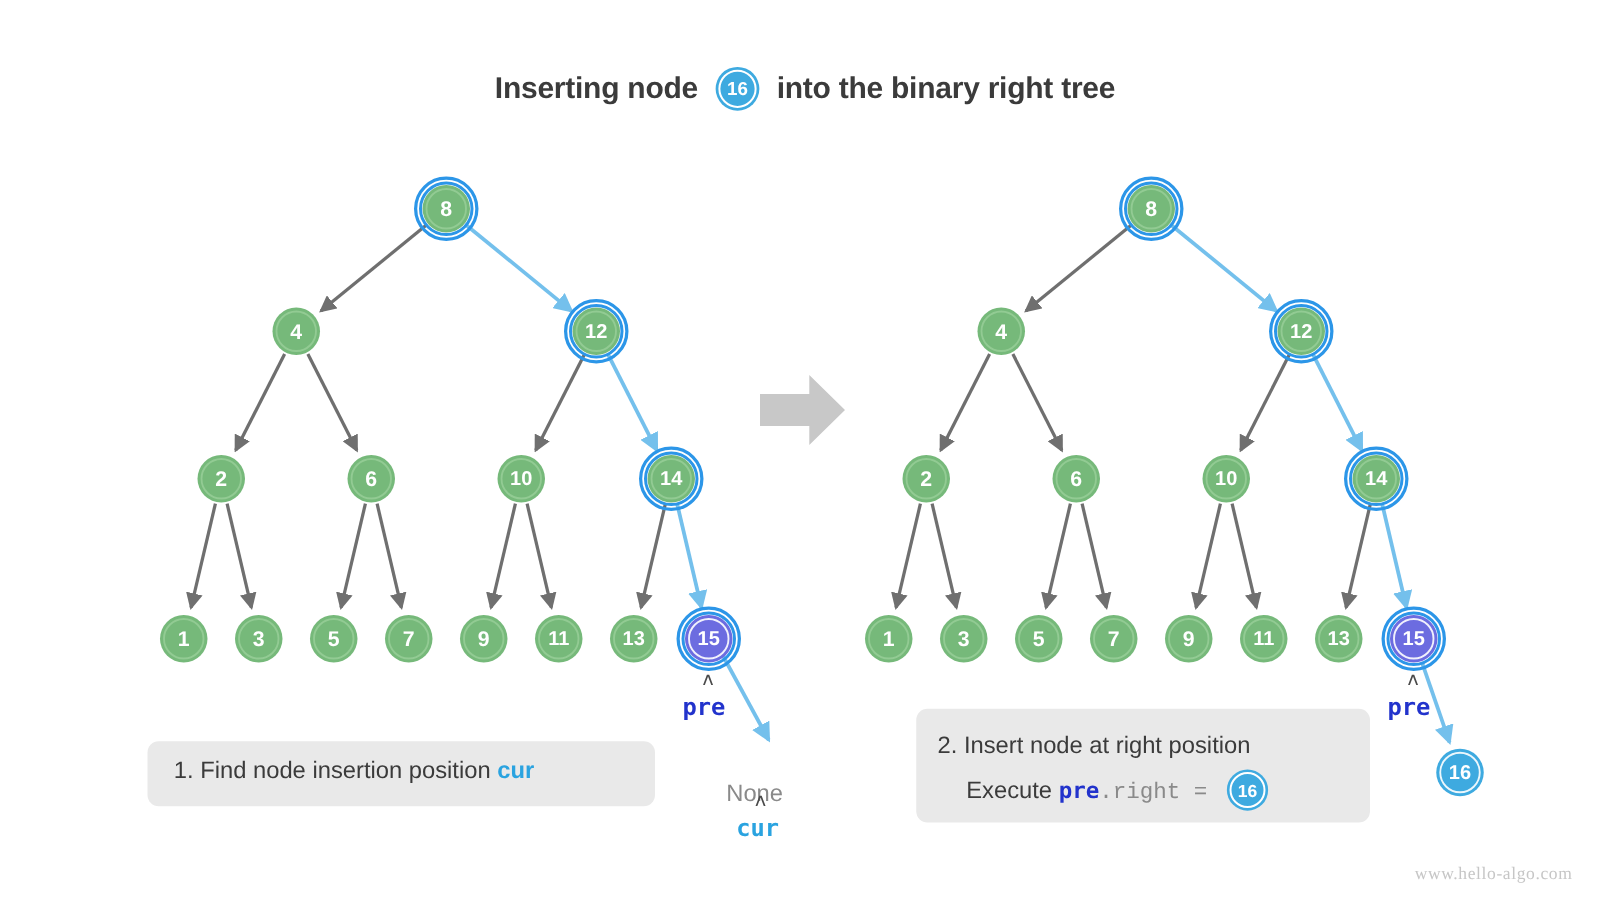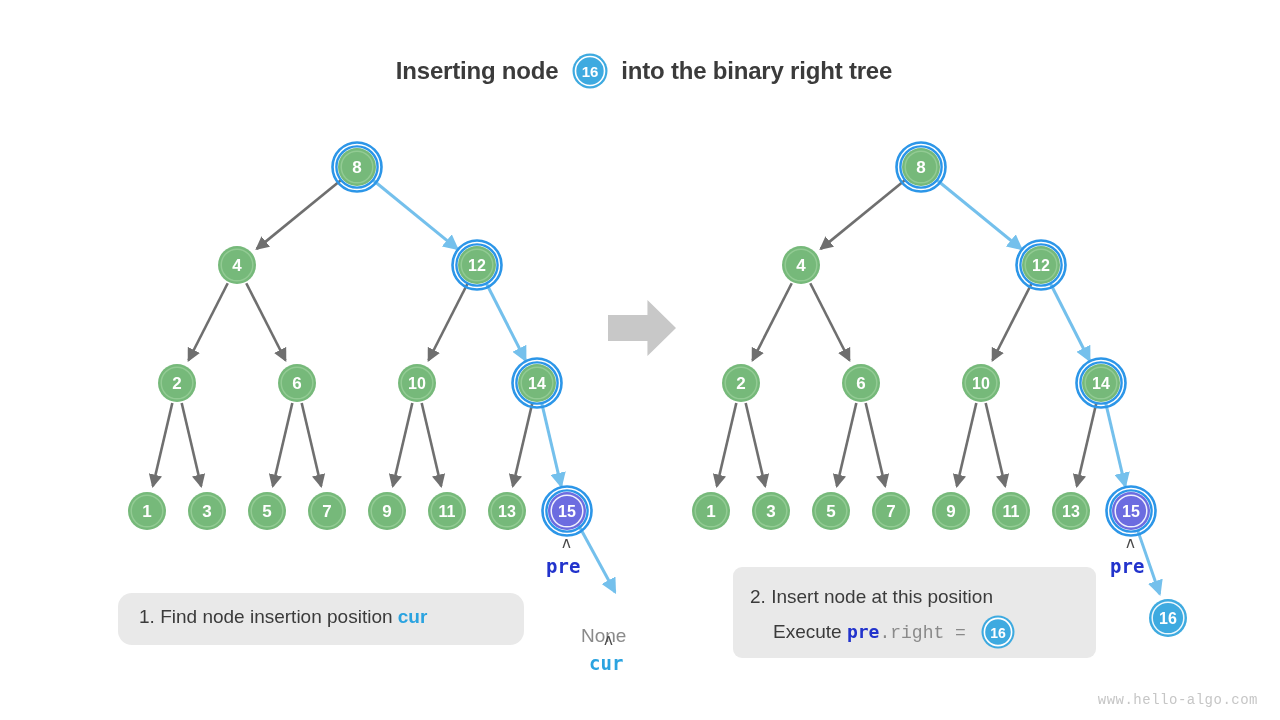--- a/index.html
+++ b/index.html
@@ -58,21 +58,20 @@
     font-family: "Liberation Sans", sans-serif;
     font-size: 19px;
     box-sizing: border-box;
   }
   #caption-1 {
     left: 118px;
     top: 593px;
     width: 406px;
     height: 52px;
     padding: 13px 0 0 21px;
-    border-radius: 14px;
   }
   #caption-2 {
     left: 733px;
     top: 567px;
     width: 363px;
     height: 91px;
     padding: 13px 0 0 17px;
     line-height: 34px;
   }
   .kw-cur {
@@ -102,21 +101,21 @@
     height: 36px;
     position: relative;
     margin-left: 9px;
     margin-bottom: 2px;
   }
   .badge-svg { display: block; }
   .watermark {
     position: absolute;
     right: 22px;
     bottom: 12px;
-    font-family: Liberation Mono, monospace;
+    font-family: Liberation Serif, serif;
     font-size: 14px;
     color: #c6c6c6;
     letter-spacing: 0.5px;
     margin-top: 32px;
   }
   .ptr-label {
     position: absolute;
     font-family: "DejaVu Sans Mono", monospace;
     font-size: 19px;
     font-weight: bold;
@@ -385,21 +384,21 @@
   </div>
 
   <div class="caption-box" id="caption-1">
     <span>1.</span>
     <span>Find node insertion position</span>
     <span class="kw-cur">cur</span>
   </div>
 
   <div class="caption-box" id="caption-2">
     <span>2.</span>
-    <span>Insert node at this position</span>
+    <span>Insert node at right position</span>
     <span class="cap2-line2">
       <span>Execute</span>
       <span class="kw-pre-mono">pre</span><span class="mono-gray">.right =</span>
       <span class="inline-badge">
         <svg class="badge-svg" width="36" height="36" viewBox="0 0 36 36">
           <circle cx="18" cy="18" r="16.5" fill="#3eaae0"></circle>
           <circle cx="18" cy="18" r="13.6" fill="none" stroke="#ffffff" stroke-width="1.6"></circle>
           <text x="18" y="18.5" class="node-label" font-size="14">16</text>
         </svg>
       </span>

